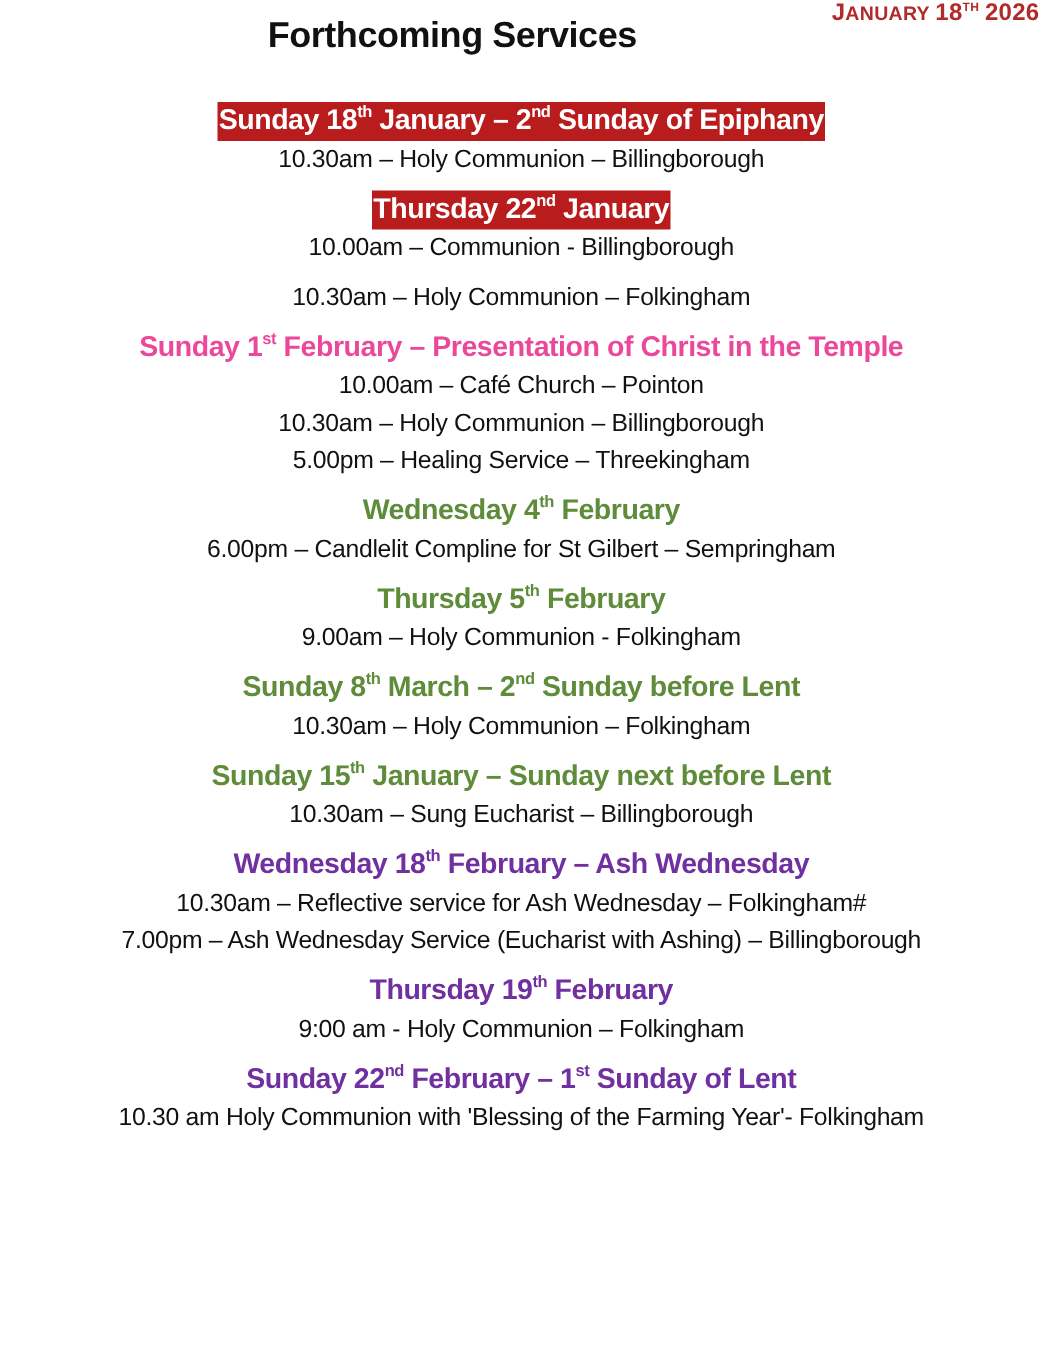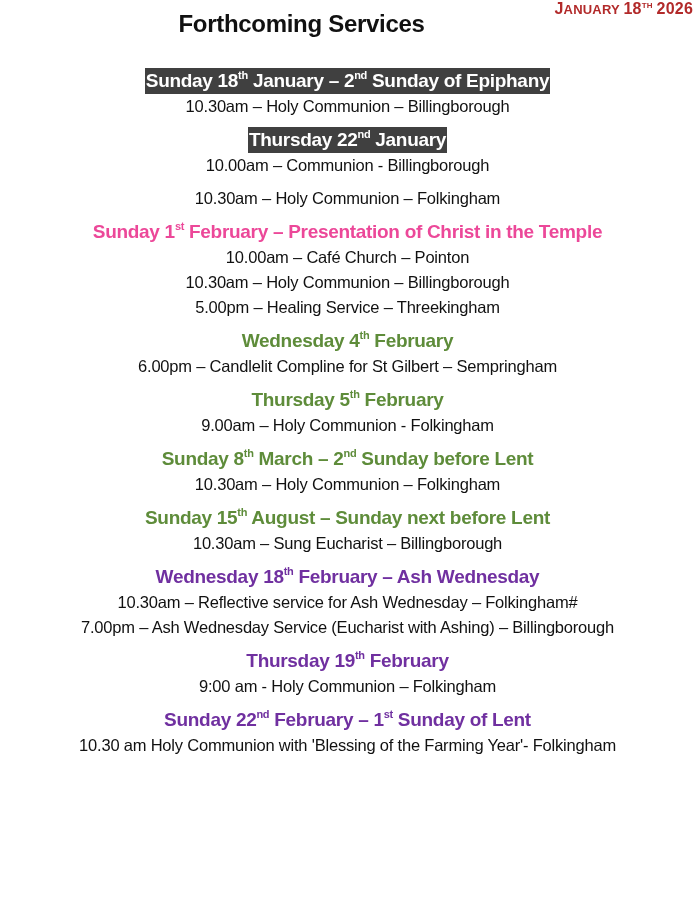--- a/index.html
+++ b/index.html
@@ -54,21 +54,21 @@
       line-height: 26px;
       letter-spacing: -0.3px;
       padding: 0 1px;
     }
     .heading sup {
       font-size: 11px;
       line-height: 0;
       vertical-align: 8px;
     }
     .heading.grey {
-      background: #404040;
+      background: #b91c1c;
       color: #ffffff;
     }
     .heading.gold { color: #ec4899; }
     .heading.green { color: #5e8c3a; }
     .heading.purple { color: #7030a0; }
     .detail {
       font-size: 16.5px;
       line-height: 25px;
       color: #111111;
       letter-spacing: -0.2px;
@@ -107,21 +107,21 @@
     </div>
     <div class="service gap-after">
       <div><span class="heading green"><span>Thursday 5</span><sup>th</sup><span> February</span></span></div>
       <div class="detail">9.00am – Holy Communion - Folkingham</div>
     </div>
     <div class="service gap-after">
       <div><span class="heading green"><span>Sunday 8</span><sup>th</sup><span> March – 2</span><sup>nd</sup><span> Sunday before Lent</span></span></div>
       <div class="detail">10.30am – Holy Communion – Folkingham</div>
     </div>
     <div class="service gap-after">
-      <div><span class="heading green"><span>Sunday 15</span><sup>th</sup><span> August – Sunday next before Lent</span></span></div>
+      <div><span class="heading green"><span>Sunday 15</span><sup>th</sup><span> January – Sunday next before Lent</span></span></div>
       <div class="detail">10.30am – Sung Eucharist – Billingborough</div>
     </div>
     <div class="service gap-after">
       <div><span class="heading purple"><span>Wednesday 18</span><sup>th</sup><span> February – Ash Wednesday</span></span></div>
       <div class="detail">10.30am – Reflective service for Ash Wednesday – Folkingham#</div>
       <div class="detail">7.00pm – Ash Wednesday Service (Eucharist with Ashing) – Billingborough</div>
     </div>
     <div class="service gap-after">
       <div><span class="heading purple"><span>Thursday 19</span><sup>th</sup><span> February</span></span></div>
       <div class="detail">9:00 am - Holy Communion – Folkingham</div>

